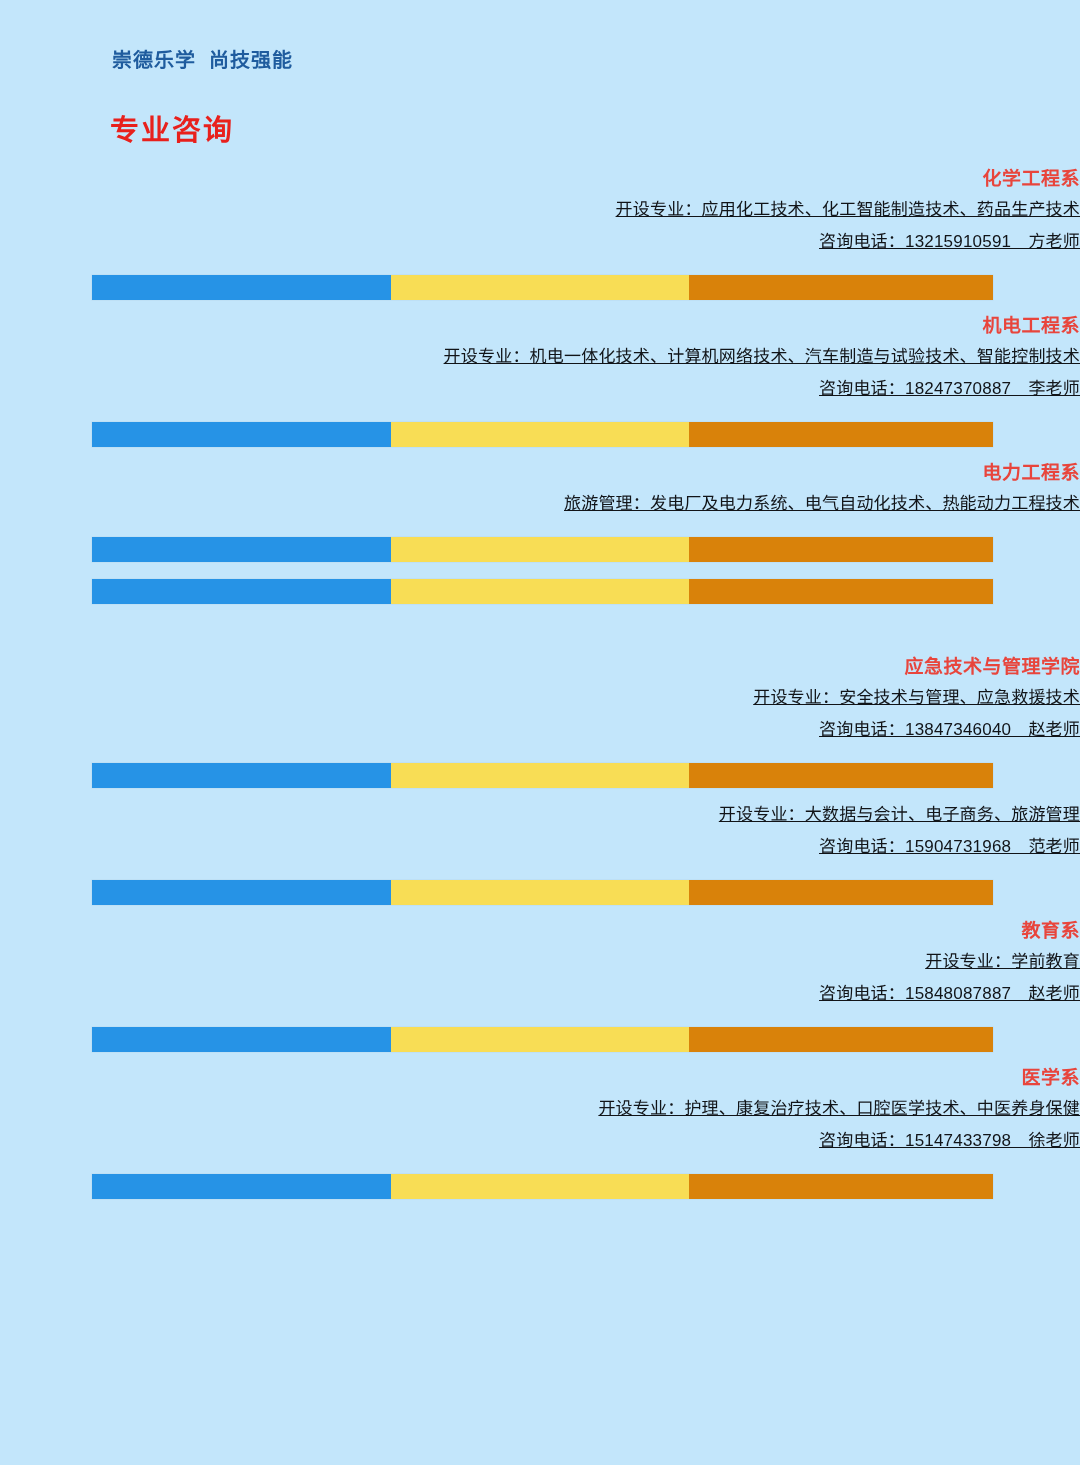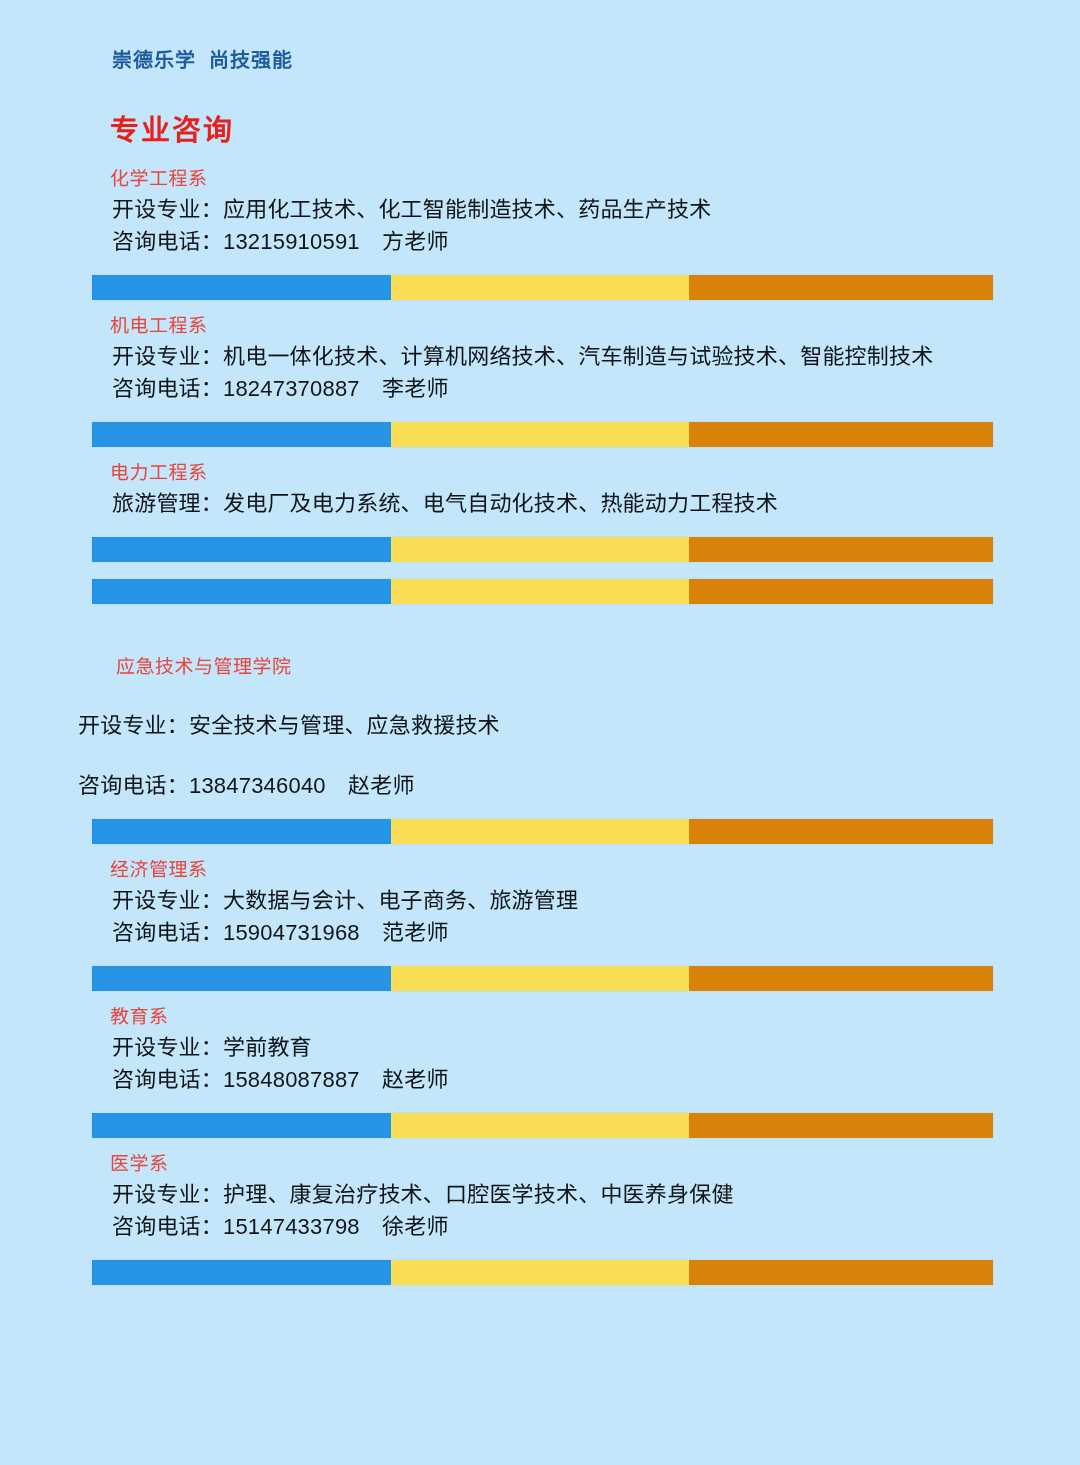--- a/index.html
+++ b/index.html
@@ -14,20 +14,21 @@
     font-family: "Liberation Sans", "DejaVu Sans", sans-serif;
     -webkit-font-smoothing: antialiased;
     overflow: hidden;
   }
 
   .page {
     position: relative;
     width: 932px;
     height: 1465px;
     box-sizing: border-box;
+    text-align: right;
   }
 
   
   .motto {
     position: absolute;
     left: 112px;
     top: 44px;
     font-size: 20px;
     font-weight: bold;
     color: #1f5c9e;
@@ -57,42 +58,42 @@
 
   .dept-block {
     position: relative;
     padding: 0;
   }
 
   .dept-name {
     margin: 0;
     padding: 0 0 0 110px;
     font-size: 19px;
-    font-weight: normal;
+    font-weight: bold;
     color: #e8453c;
     letter-spacing: 0.5px;
     line-height: 30px;
   }
   .dept-block.indent .dept-name {
     padding-left: 116px;
     margin-top: 48px;
   }
 
   .dept-line {
     margin: 0;
     padding: 0 0 0 112px;
-    font-size: 22px;
+    font-size: 17px;
     color: #111418;
     line-height: 32px;
     white-space: pre;
     letter-spacing: 0.2px;
+    text-decoration: underline;
   }
   .dept-block.indent .dept-line {
     padding-left: 78px;
-    margin-top: 28px;
   }
 
   
   .tri-bar {
     display: flex;
     width: 901px;
     height: 25px;
     margin: 17px 0 11px 92px;
     box-shadow: 0 0 0 0.5px rgba(0,0,0,0.05);
   }
@@ -149,21 +150,20 @@
         <div class="dept-name">应急技术与管理学院</div>
         <div class="dept-line">开设专业：安全技术与管理、应急救援技术</div>
         <div class="dept-line">咨询电话：13847346040　赵老师</div>
       </div>
       <div class="tri-bar">
         <div class="seg seg-blue"></div>
         <div class="seg seg-yellow"></div>
         <div class="seg seg-orange"></div>
       </div>
       <div class="dept-block">
-        <div class="dept-name">经济管理系</div>
         <div class="dept-line">开设专业：大数据与会计、电子商务、旅游管理</div>
         <div class="dept-line">咨询电话：15904731968　范老师</div>
       </div>
       <div class="tri-bar">
         <div class="seg seg-blue"></div>
         <div class="seg seg-yellow"></div>
         <div class="seg seg-orange"></div>
       </div>
       <div class="dept-block">
         <div class="dept-name">教育系</div>

